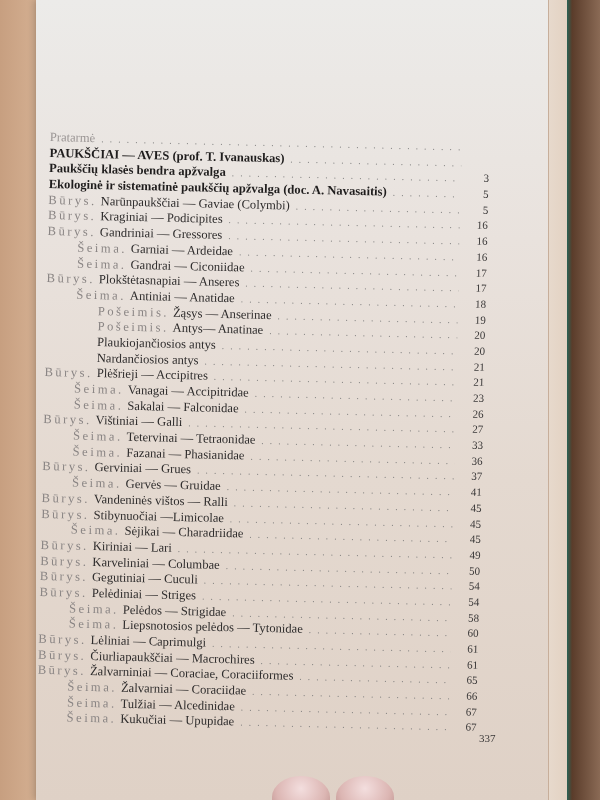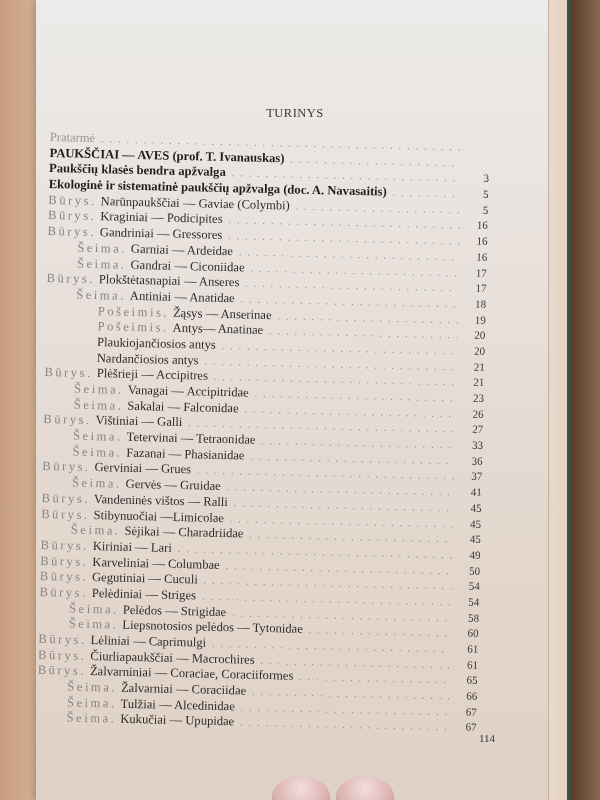--- a/index.html
+++ b/index.html
@@ -67,21 +67,20 @@
   .finger.f1 { left: 272px; }
   .finger.f2 { left: 336px; }
 </style>
 </head>
 <body>
 
 <div class="left-page"></div>
 <div class="cover"></div>
 
 <div class="page">
-  <div class="title">TURINYS</div>
 
   <div class="toc" id="toc">
       <div class="row faded">
         <span class="name">Pratarmė</span>
         <span class="dots"></span>
         <span class="pg"></span>
       </div>
       <div class="row bold">
         <span class="name">PAUKŠČIAI — AVES (prof. T. Ivanauskas)</span>
         <span class="dots"></span>
@@ -294,19 +293,19 @@
         <span class="pg">67</span>
       </div>
       <div class="row indent-1">
         <span class="prefix">Šeima.</span>
         <span class="name">Kukučiai — Upupidae</span>
         <span class="dots"></span>
         <span class="pg">67</span>
       </div>
     </div>
 
-  <div class="page-number">114</div>
+  <div class="page-number">337</div>
 </div>
 
 <div class="cover-edge"></div>
 
 <div class="finger f1"></div>
 <div class="finger f2"></div>
 
 </body></html>

